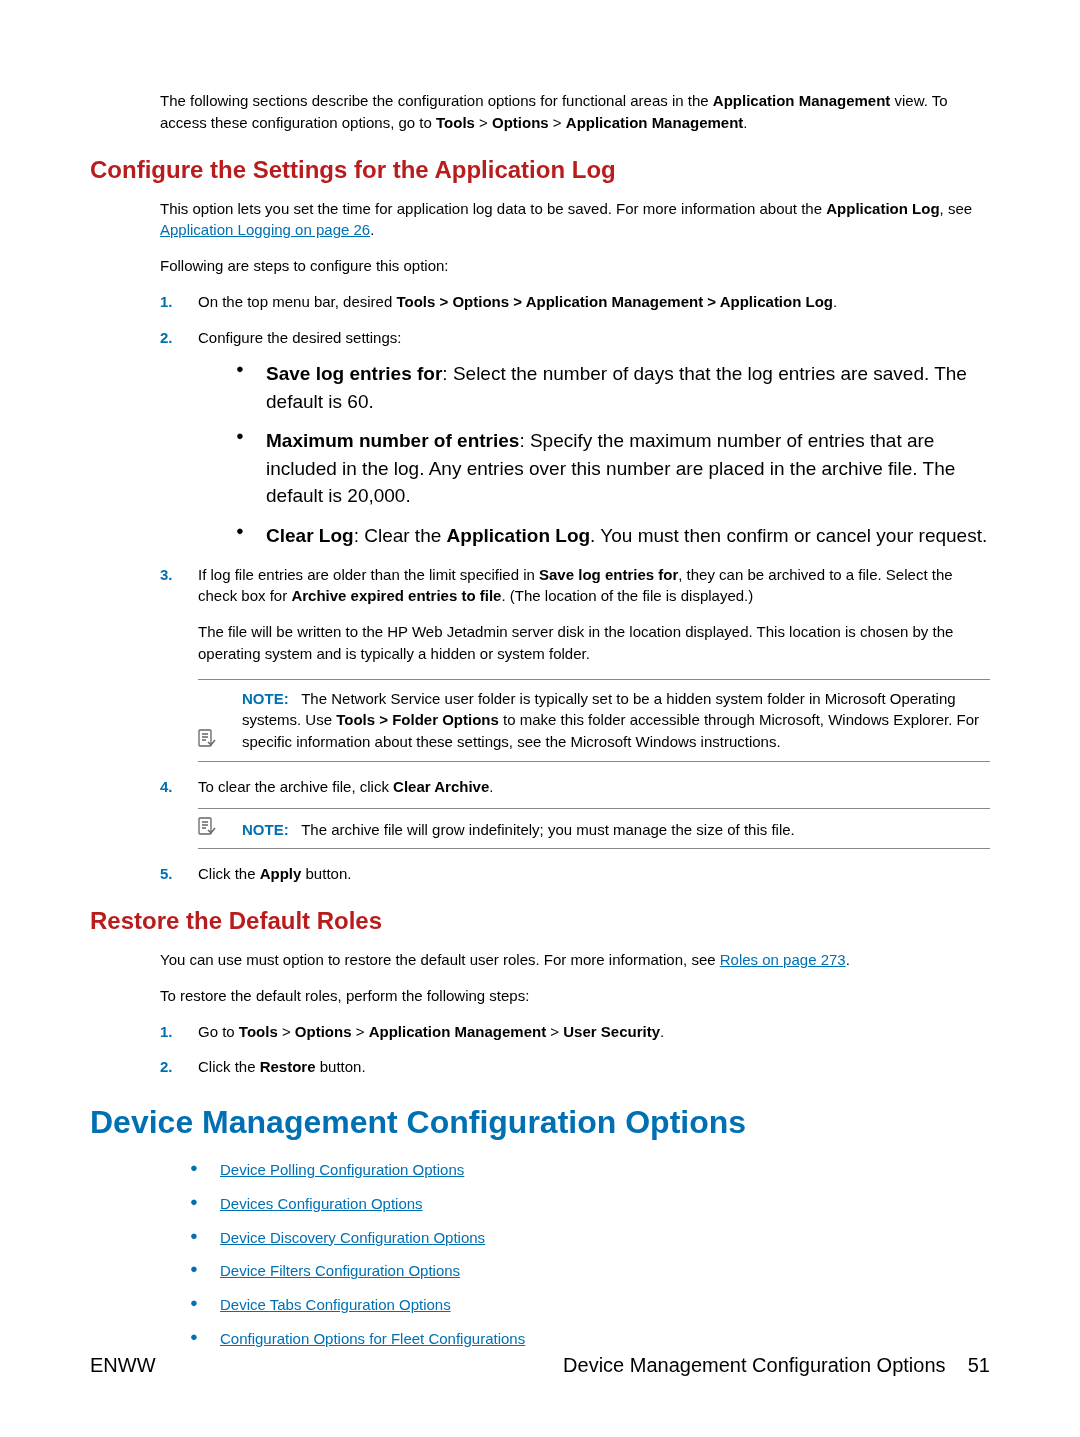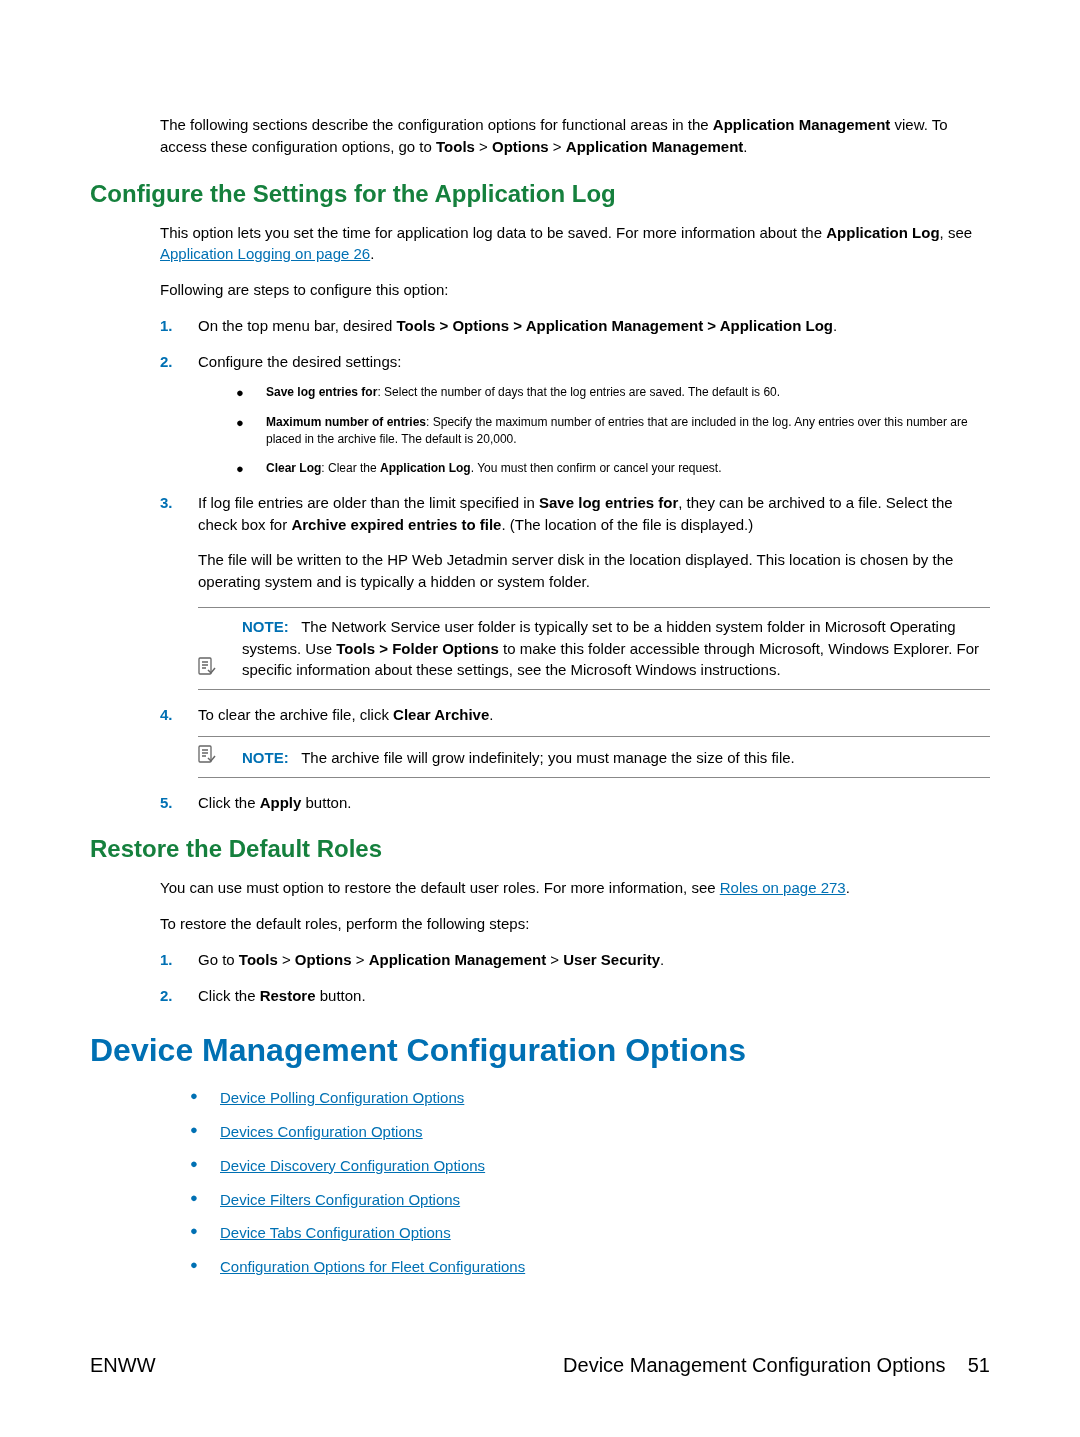--- a/index.html
+++ b/index.html
@@ -7,37 +7,37 @@
     margin: 0;
     padding: 0;
     font-family: Arial, Helvetica, sans-serif;
     background: #fff;
     color: #000;
     width: 1080px;
     min-height: 1437px;
     position: relative;
   }
   .page {
-    padding: 114px 90px 60px 90px;
+    padding: 90px 90px 60px 90px;
     box-sizing: border-box;
     width: 1080px;
     min-height: 1437px;
     position: relative;
   }
   .body-text {
     font-size: 15px;
     line-height: 1.45;
     margin: 0 0 14px 0;
   }
   .indent {
     margin-left: 70px;
   }
   .bold { font-weight: bold; }
   .h2 {
-    color: #15803d;
+    color: #b91c1c;
     font-size: 24px;
     font-weight: bold;
     margin: 22px 0 14px 0;
   }
   .h1 {
     color: #0070b3;
     font-size: 32px;
     font-weight: bold;
     margin: 26px 0 18px 0;
   }
@@ -66,21 +66,21 @@
     font-size: 15px;
   }
   .bullet-list {
     list-style: none;
     padding: 0;
     margin: 12px 0 0 38px;
   }
   .bullet-list > li {
     position: relative;
     padding-left: 30px;
-    font-size: 12px;
+    font-size: 19px;
     line-height: 1.45;
     margin-bottom: 12px;
   }
   .bullet-list > li::before {
     content: "●";
     position: absolute;
     left: 0;
     top: 0;
     color: #000;
     font-size: 13px;

